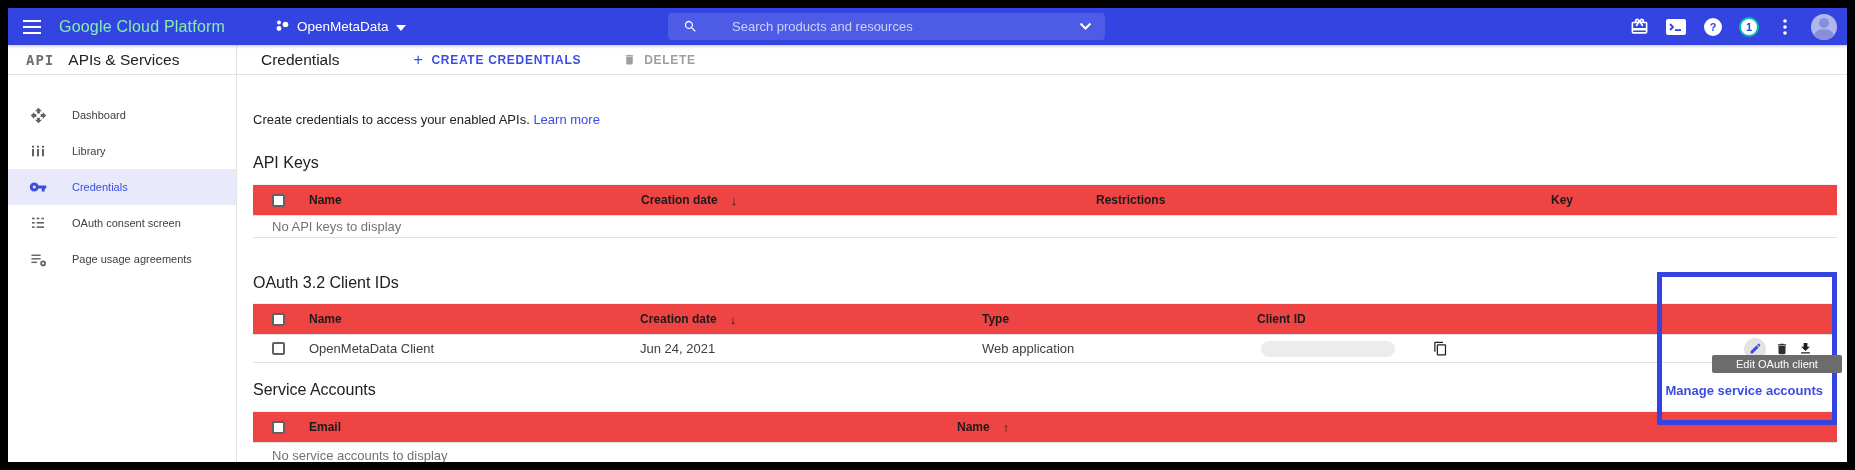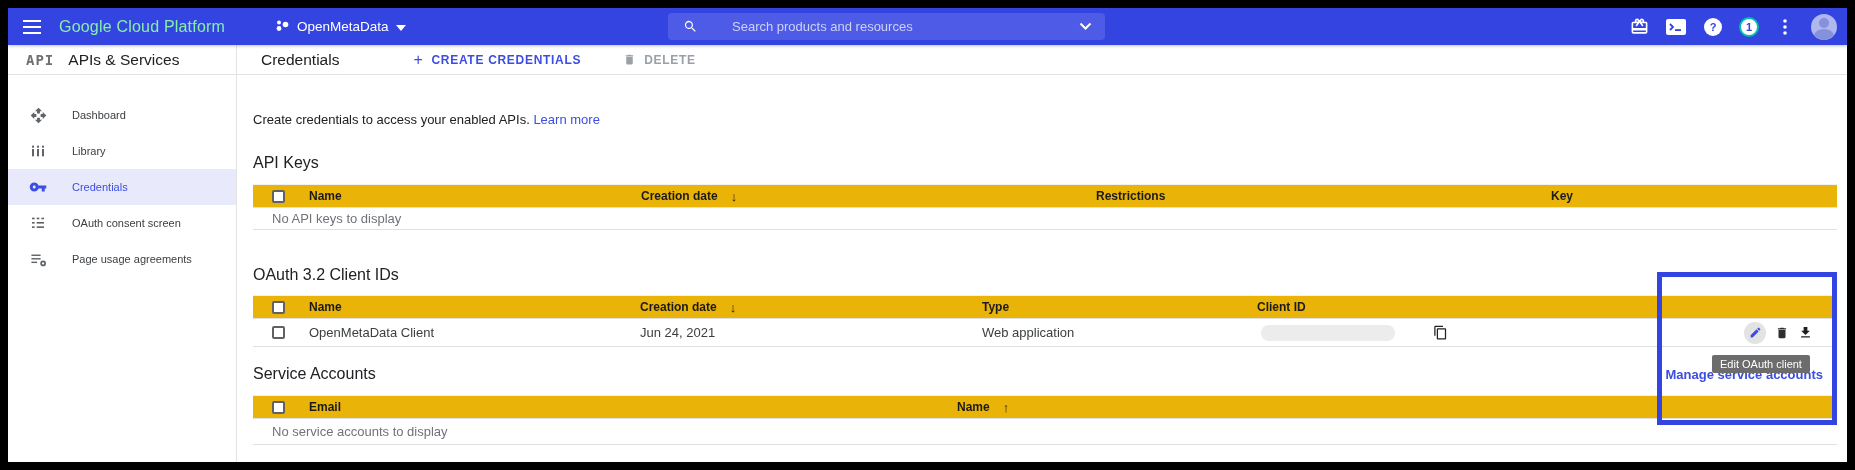--- a/index.html
+++ b/index.html
@@ -51,38 +51,38 @@
   .section-h{font-size:16px;font-weight:500;color:#202124;}
   .h-apikeys{margin-top:27px;}
   .h-oauth{margin-top:36px;}
   .sa-line{margin-top:18px;display:flex;align-items:center;justify-content:space-between;padding-right:14px;}
   .manage-link{font-size:13px;font-weight:bold;}
 
   .grid{display:grid;align-items:center;}
   .g-api{grid-template-columns:48px 332px 455px 455px 1fr;}
   .g-oauth{grid-template-columns:48px 331px 342px 275px 460px 1fr;}
   .g-sa{grid-template-columns:48px 648px 1fr;}
-  .thead{margin-top:12px;height:24px;background:#eab308;border-top:1px solid #f1f1f1;border-bottom:1px solid #e0e0e0;font-size:12px;font-weight:bold;color:#1b1b1b;}
+  .thead{margin-top:12px;height:32px;background:#ef4444;border-top:1px solid #f1f1f1;border-bottom:1px solid #e0e0e0;font-size:12px;font-weight:bold;color:#1b1b1b;}
   .thead-oauth{margin-top:11px;}
   .cell{padding-left:8px;display:flex;align-items:center;white-space:nowrap;}
   .sort{margin-left:13px;font-size:13px;font-weight:bold;}
   .cbcell{padding-left:19px;}
   .checkbox{width:13px;height:13px;border:2px solid #616161;border-radius:2px;background:#fff;cursor:pointer;}
   .empty-row{height:22px;display:flex;align-items:center;padding-left:19px;font-size:13px;color:#6f7378;border-bottom:1px solid #e0e0e0;}
   .sa-empty{height:26px;}
   .trow{height:28px;font-size:13px;color:#3c4043;border-bottom:1px solid #e0e0e0;}
   .chip{width:134px;height:16px;background:#ececec;border-radius:8px;margin-left:4px;}
   .copy-btn{margin-left:38px;display:flex;cursor:pointer;}
   .actions{display:flex;align-items:center;justify-content:flex-end;gap:9px;padding-right:24px;}
   .pencil-wrap{width:22px;height:22px;border-radius:50%;background:#e3e3e3;display:flex;align-items:center;justify-content:center;cursor:pointer;}
   .act{display:flex;cursor:pointer;}
 
   
   .hl-box{position:absolute;left:1649px;top:264px;width:180px;height:153px;border:5px solid var(--highlight-border);pointer-events:none;}
-  .tooltip{position:absolute;left:1704px;top:347px;height:18px;display:flex;align-items:center;background:var(--tooltip-bg);color:#fff;font-size:11px;padding:0 8px;border-radius:2px;white-space:nowrap;}
+  .tooltip{position:absolute;left:1704px;top:347px;height:18px;display:flex;align-items:center;background:var(--tooltip-bg);color:#fff;font-size:11px;padding:0 24px;border-radius:2px;white-space:nowrap;}
 </style>
 </head>
 <body>
 
 <div class="screen">
 
   <div class="topbar">
     <div class="hamburger">
       <svg width="18" height="14" viewBox="0 0 18 14">
           <g fill="#fff">

